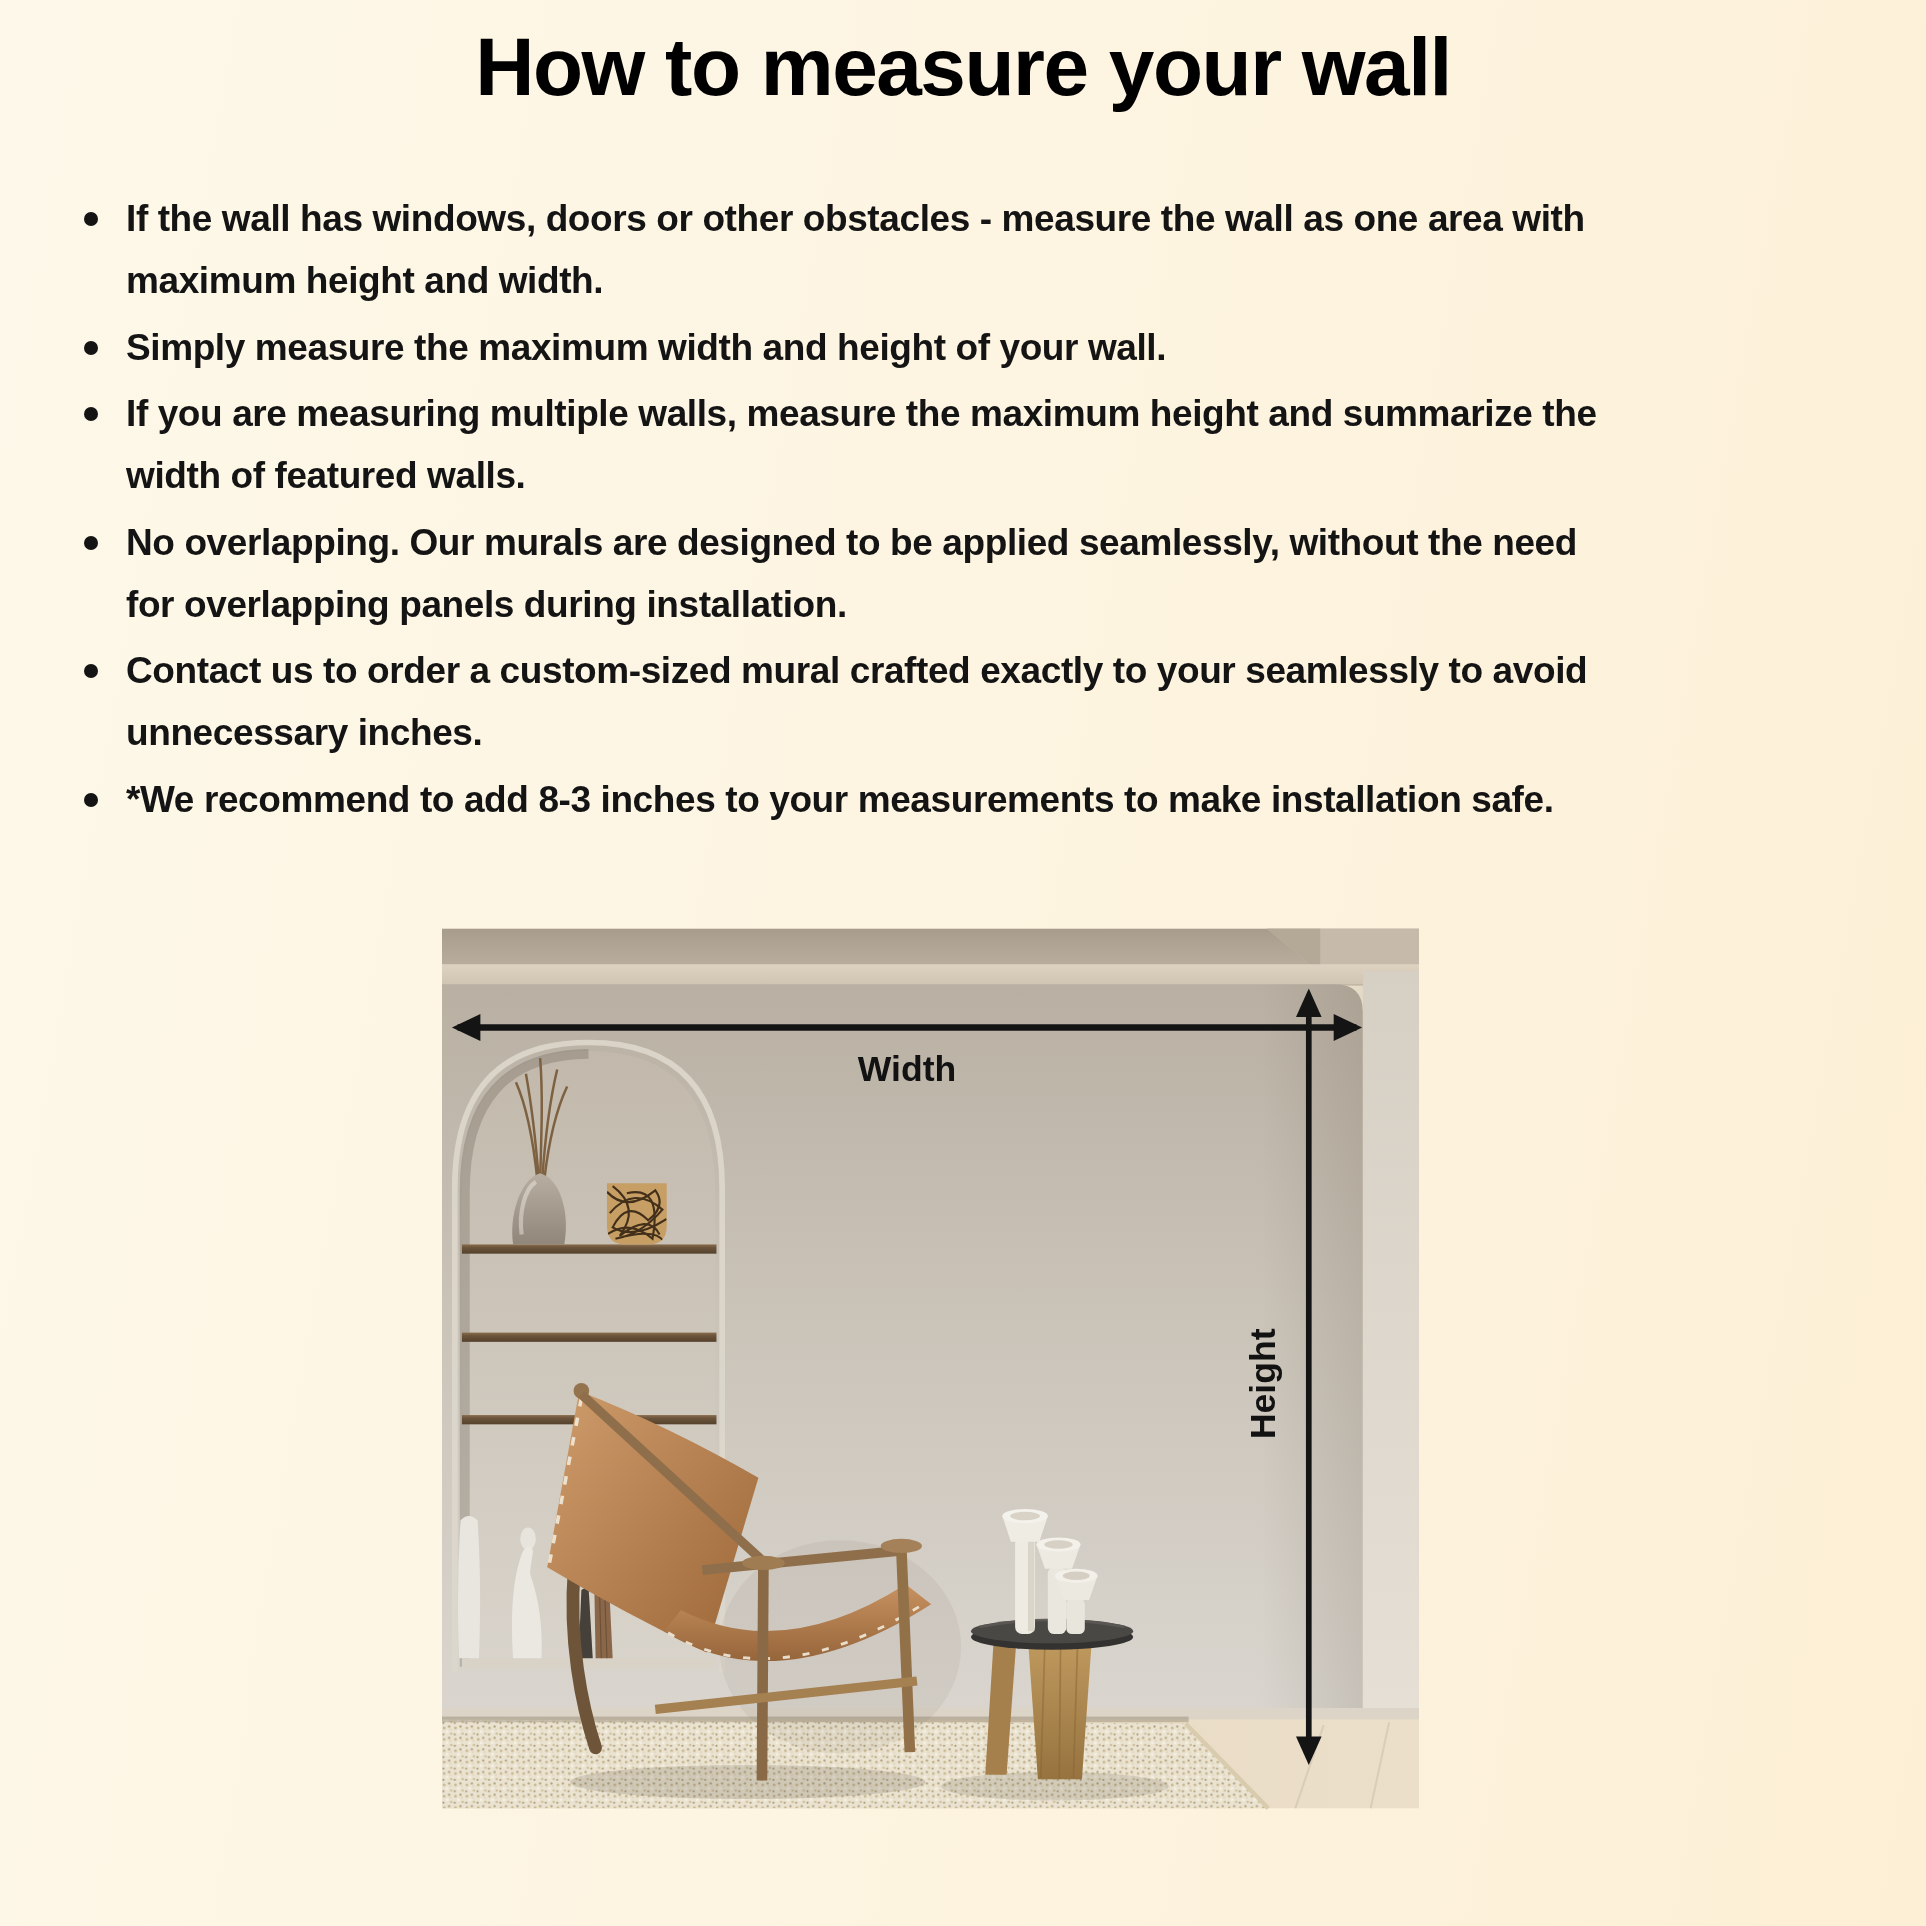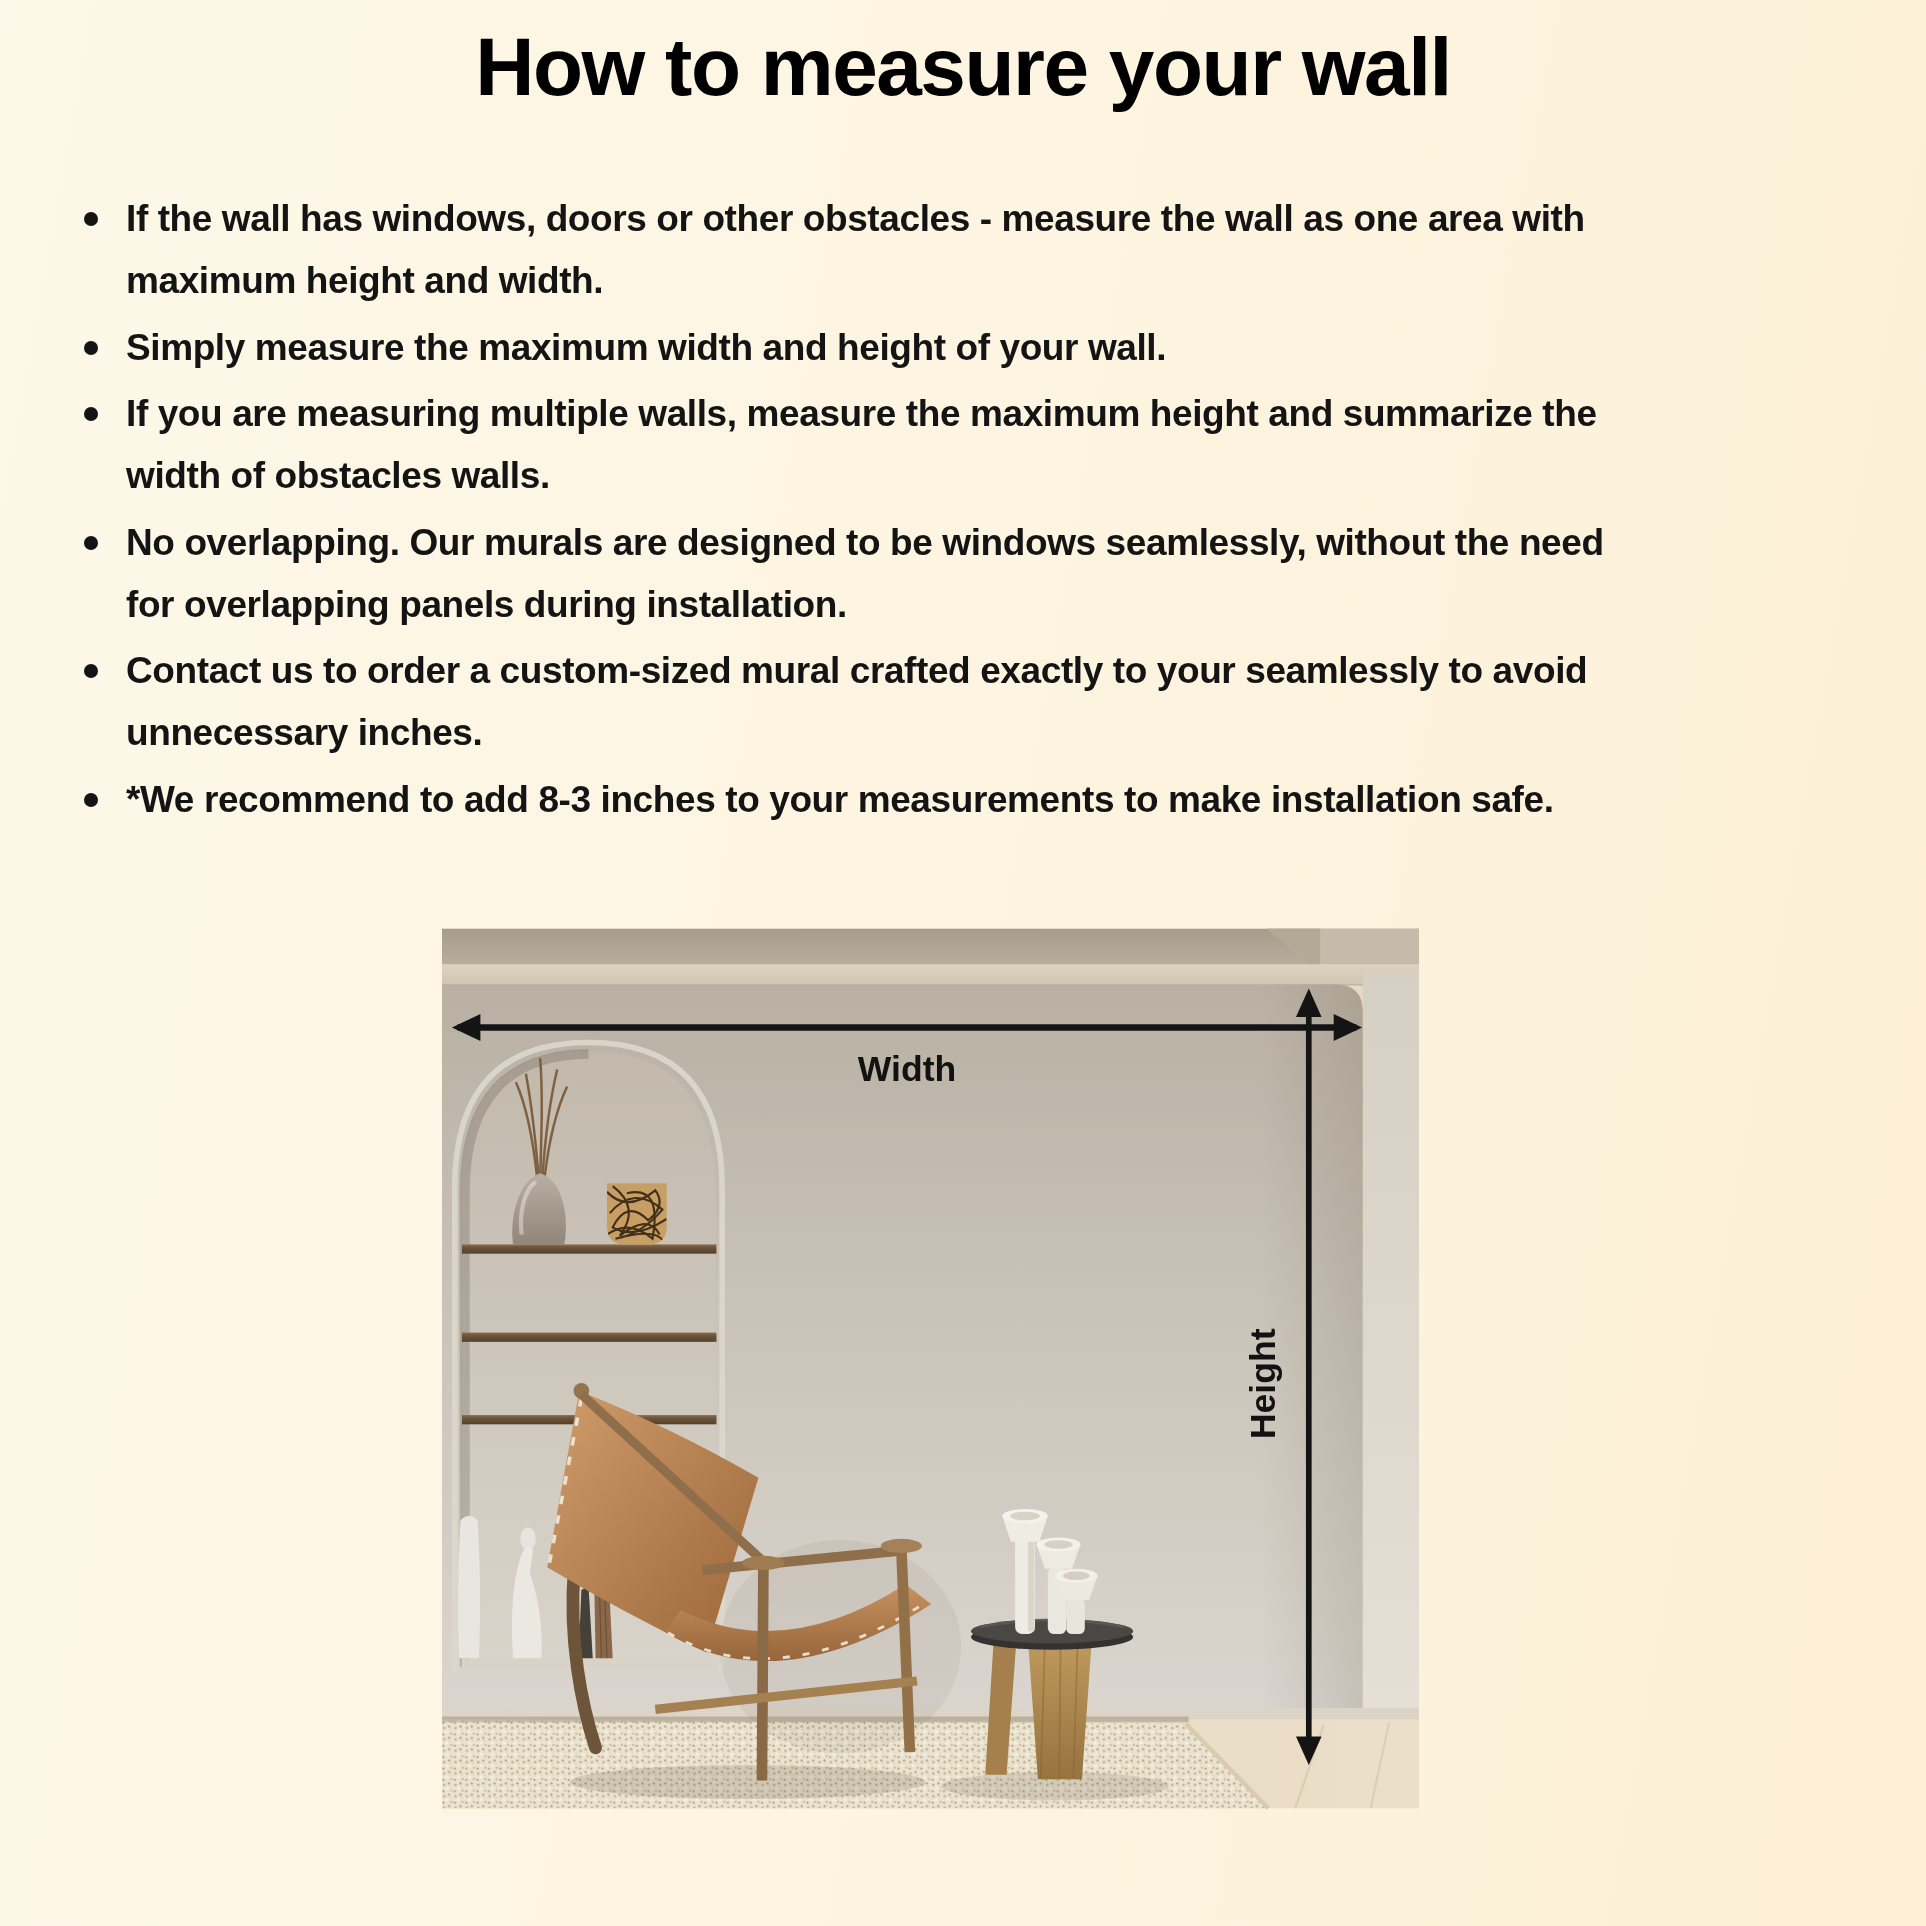--- a/index.html
+++ b/index.html
@@ -32,22 +32,22 @@
 </head>
 <body>
 
 <h1 class="title">How to measure your wall</h1>
 
 <ul class="instructions">
     <li>If the wall has windows, doors or other obstacles - measure the wall as one area with
 maximum height and width.</li>
     <li>Simply measure the maximum width and height of your wall.</li>
     <li>If you are measuring multiple walls, measure the maximum height and summarize the
-width of obstacles walls.</li>
-    <li>No overlapping. Our murals are designed to be windows seamlessly, without the need
+width of featured walls.</li>
+    <li>No overlapping. Our murals are designed to be applied seamlessly, without the need
 for overlapping panels during installation.</li>
     <li>Contact us to order a custom-sized mural crafted exactly to your seamlessly to avoid
 unnecessary inches.</li>
     <li>*We recommend to add 8-3 inches to your measurements to make installation safe.</li>
   </ul>
 
 <div class="photo">
 <svg viewBox="0 0 1374 1237" xmlns="http://www.w3.org/2000/svg">
   <defs>
     <linearGradient id="gWall" x1="0" y1="0" x2="0" y2="1">

